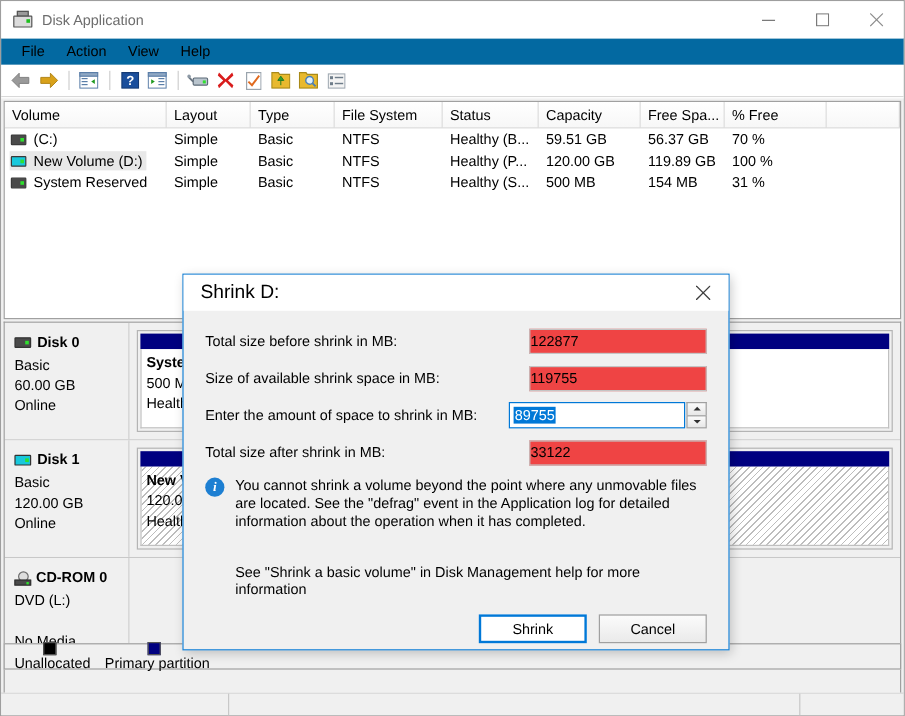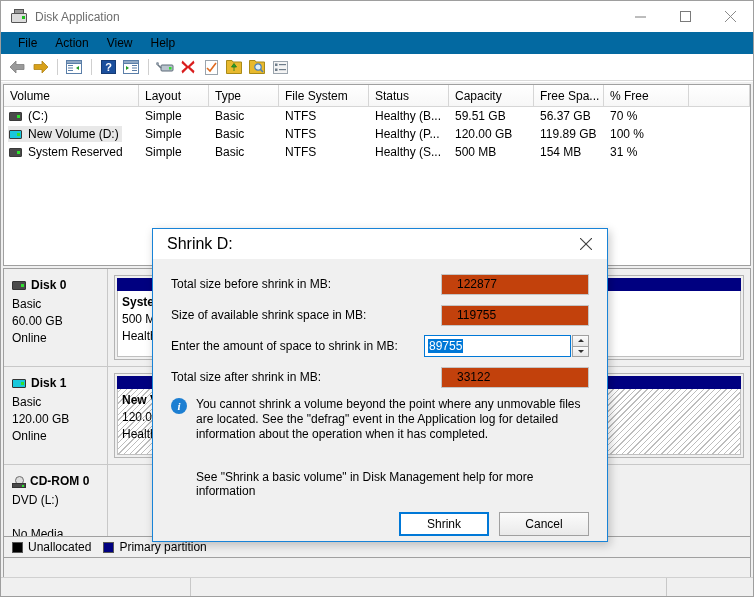--- a/index.html
+++ b/index.html
@@ -334,21 +334,21 @@
     left: 2px; bottom: 19px;
     width: 748px; height: 22px;
     background: #f0f0f0;
     border: 1px solid #a0a0a0;
     box-sizing: border-box;
     display: flex;
     align-items: center;
     padding-left: 8px;
     font-size: 12px;
   }
-  .legend-item { display: flex; align-items: center; margin-right: 12px; }
+  .legend-item { display: flex; align-items: center; margin-right: 12px; flex-direction: column; }
   .legend-swatch {
     width: 11px; height: 11px;
     margin-right: 5px;
     border: 1px solid #555;
     box-sizing: border-box;
   }
 
   
   #statusbar {
     height: 18px;
@@ -409,25 +409,25 @@
     height: 22px;
   }
   .field-label {
     font-size: 12px;
     flex: 1;
     white-space: nowrap;
   }
   .field-ro {
     width: 148px;
     height: 21px;
-    background: #c2410c;
+    background: #ef4444;
     border: 1px solid #c4c4c4;
     box-sizing: border-box;
     font-size: 12px;
-    padding: 2px 15px;
+    padding: 2px 0;
     color: #000;
     display: flex;
     align-items: center;
   }
   .spin-wrap {
     display: flex;
     align-items: stretch;
     width: 165px;
     height: 22px;
   }

